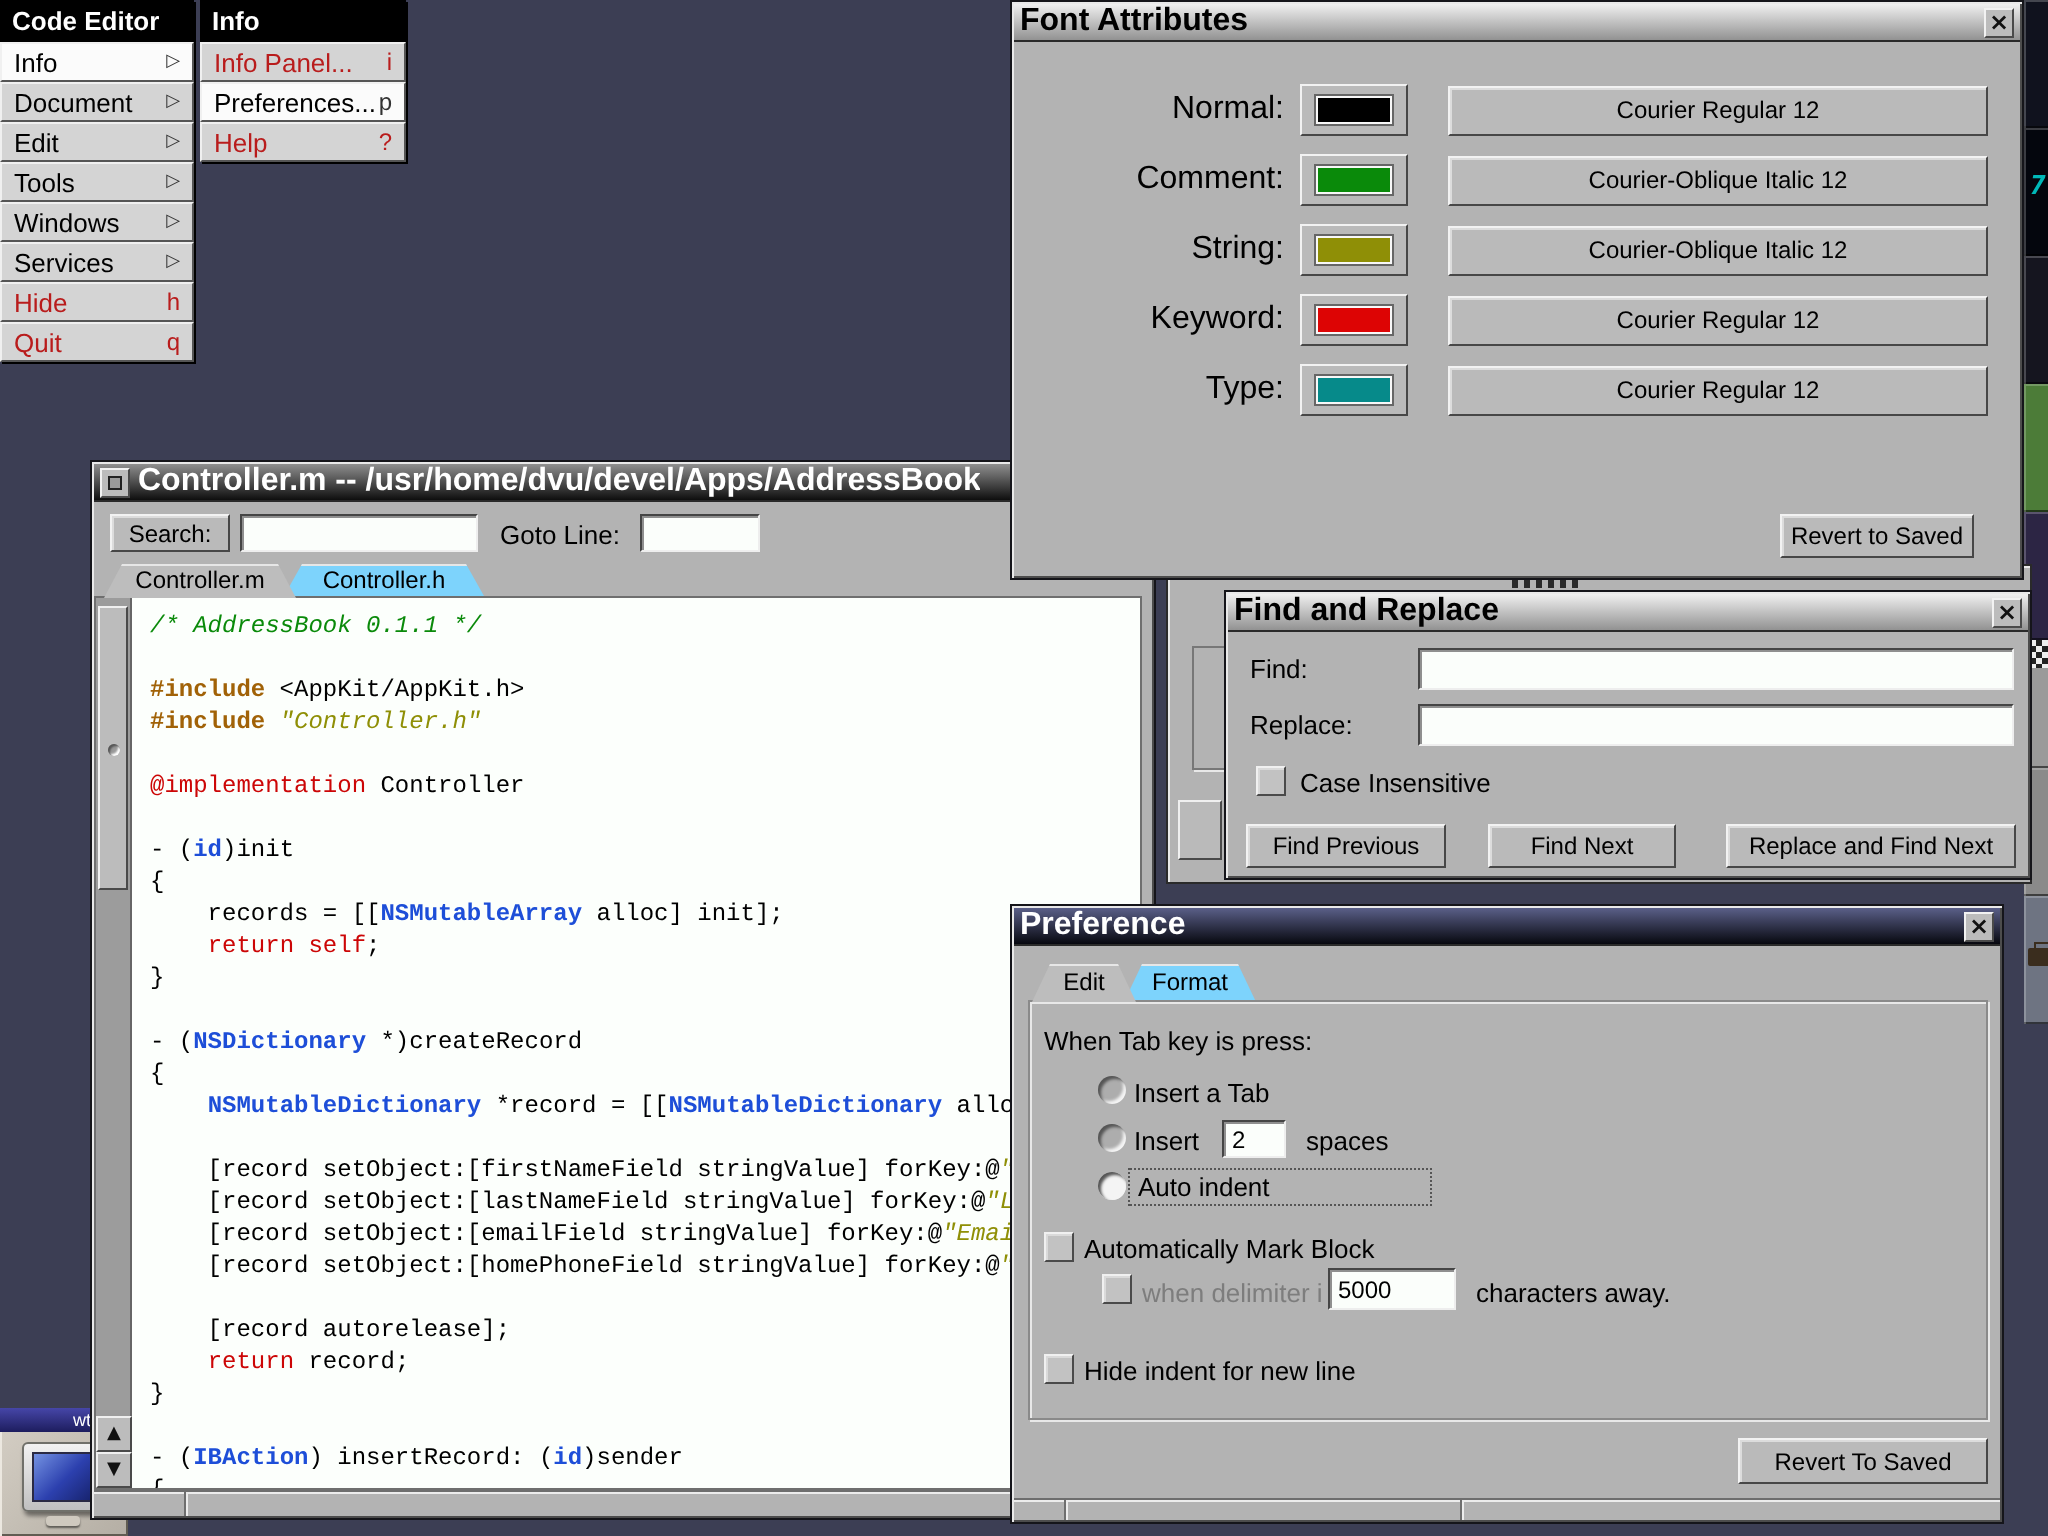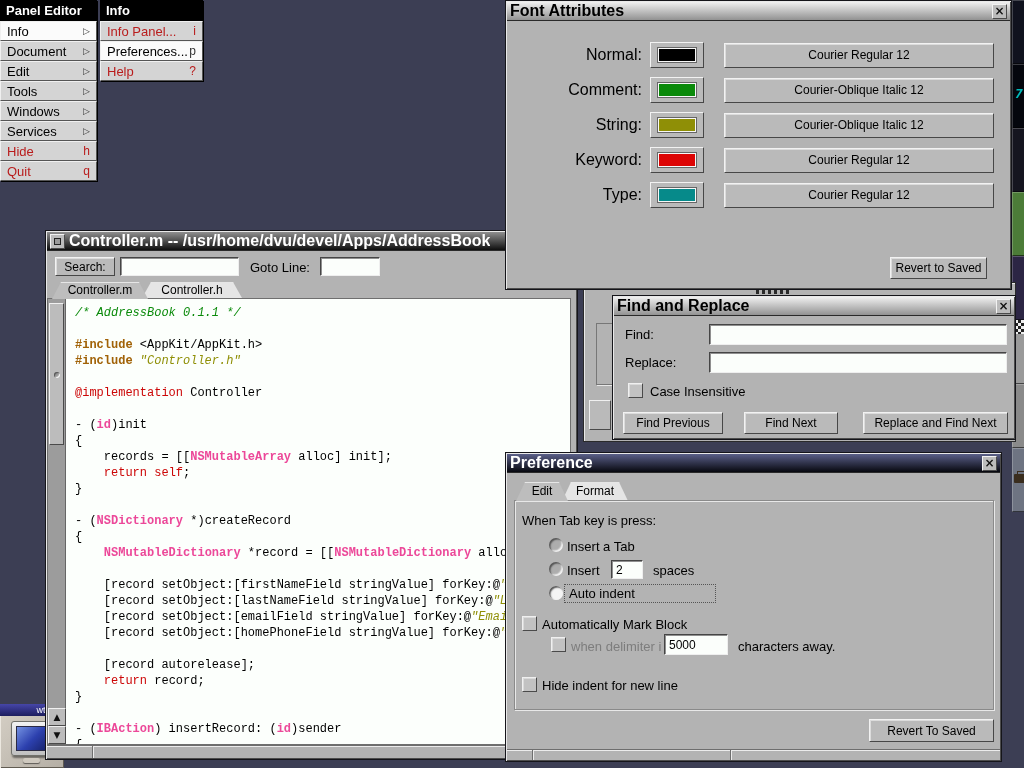--- a/index.html
+++ b/index.html
@@ -29,21 +29,21 @@
   .field { background:#fbfefb; border:1px solid; border-color:#454545 #eeeeee #eeeeee #454545;
            box-shadow: inset 1px 1px 0 #8f8f8f; font:12px "Liberation Sans",sans-serif;
            padding:1px 4px; color:#000; }
   .lbl { font-size:13px; color:#000; white-space:nowrap; }
   .checkbox { position:absolute; width:15px; height:15px; background:#c2c2c2;
               border:1px solid; border-color:#f0f0f0 #4a4a4a #4a4a4a #f0f0f0;
               box-shadow: inset 1px 1px 0 #dadada; }
   .radio { position:absolute; width:14px; height:14px; border-radius:50%; background:#adadad;
            box-shadow: inset 1.5px 1.5px 1.5px #555, inset -1.5px -1.5px 1.5px #f4f4f4; }
   .radio.sel { background:#f4f4f4; }
-  .tab { position:absolute; background:#e5e5e5; color:#000; font-size:12px;
+  .tab { position:absolute; background:#7dd3fc; color:#000; font-size:12px;
          text-align:center; clip-path:polygon(0 100%, 9px 0, calc(100% - 9px) 0, 100% 100%);
          box-shadow: inset 0 1px 0 #e6e6e6; }
   .tab.active { background:#bdbdbd; z-index:2; }
   .bottombar { position:absolute; left:1px; right:1px; bottom:1px; background:#b3b3b3;
                border-top:1px solid #6e6e6e; box-shadow: inset 0 1px 0 #ececec; }
   .bb-div { position:absolute; top:0; bottom:0; width:2px;
             border-left:1px solid #6e6e6e; border-right:1px solid #ececec; }
 
   
   .menu { position:absolute; box-shadow: 1px 1px 0 #000; }
@@ -98,21 +98,21 @@
           font:9px/16px "DejaVu Sans",sans-serif; text-align:center; color:#111; }
   #ed-up { top:0; } #ed-down { top:18px; }
   #code { position:absolute; left:18px; right:0; top:0; bottom:0; overflow:hidden;
           padding:6px 0 0 9px; font:12px/16px "Liberation Mono",monospace; white-space:pre; }
   .code-line { height:16px; }
   .tk-n { color:#000; }
   .tk-c { color:#0a8a0a; font-style:italic; }
   .tk-s { color:#8f8f06; font-style:italic; }
   .tk-p { color:#a16207; font-weight:bold; }
   .tk-k { color:#cc0606; }
-  .tk-t { color:#ec4899; font-weight:bold; }
+  .tk-t { color:#1d4ed8; font-weight:bold; }
   #ed-bottombar { height:13px; }
 
   
   #find-win { left:612px; top:295px; width:404px; height:145px; }
   #fr-find-lbl { position:absolute; left:12px; top:31px; }
   #fr-find-field { position:absolute; left:96px; top:28px; width:298px; height:21px; }
   #fr-replace-lbl { position:absolute; left:12px; top:59px; }
   #fr-replace-field { position:absolute; left:96px; top:56px; width:298px; height:21px; }
   #fr-case-cb { left:15px; top:87px; }
   #fr-case-lbl { position:absolute; left:37px; top:88px; }
@@ -350,21 +350,21 @@
     <span id="pf-cb3-lbl" class="lbl">Hide indent for new line</span>
 
     <button id="pf-revert" class="btn">Revert To Saved</button>
     <div id="pf-bottombar" class="bottombar">
       <span class="bb-div" style="left:25px"></span>
       <span class="bb-div" style="left:223px"></span>
     </div>
   </div>
 
   <div id="menu-main" class="menu">
-    <div class="menu-title">Panel Editor</div>
+    <div class="menu-title">Code Editor</div>
     <div class="menu-items">
         <div class="menu-item highlight">
           <span class="mi-label">Info</span>
           <span class="mi-right arrow">▷</span>
         </div>
         <div class="menu-item">
           <span class="mi-label">Document</span>
           <span class="mi-right arrow">▷</span>
         </div>
         <div class="menu-item">

